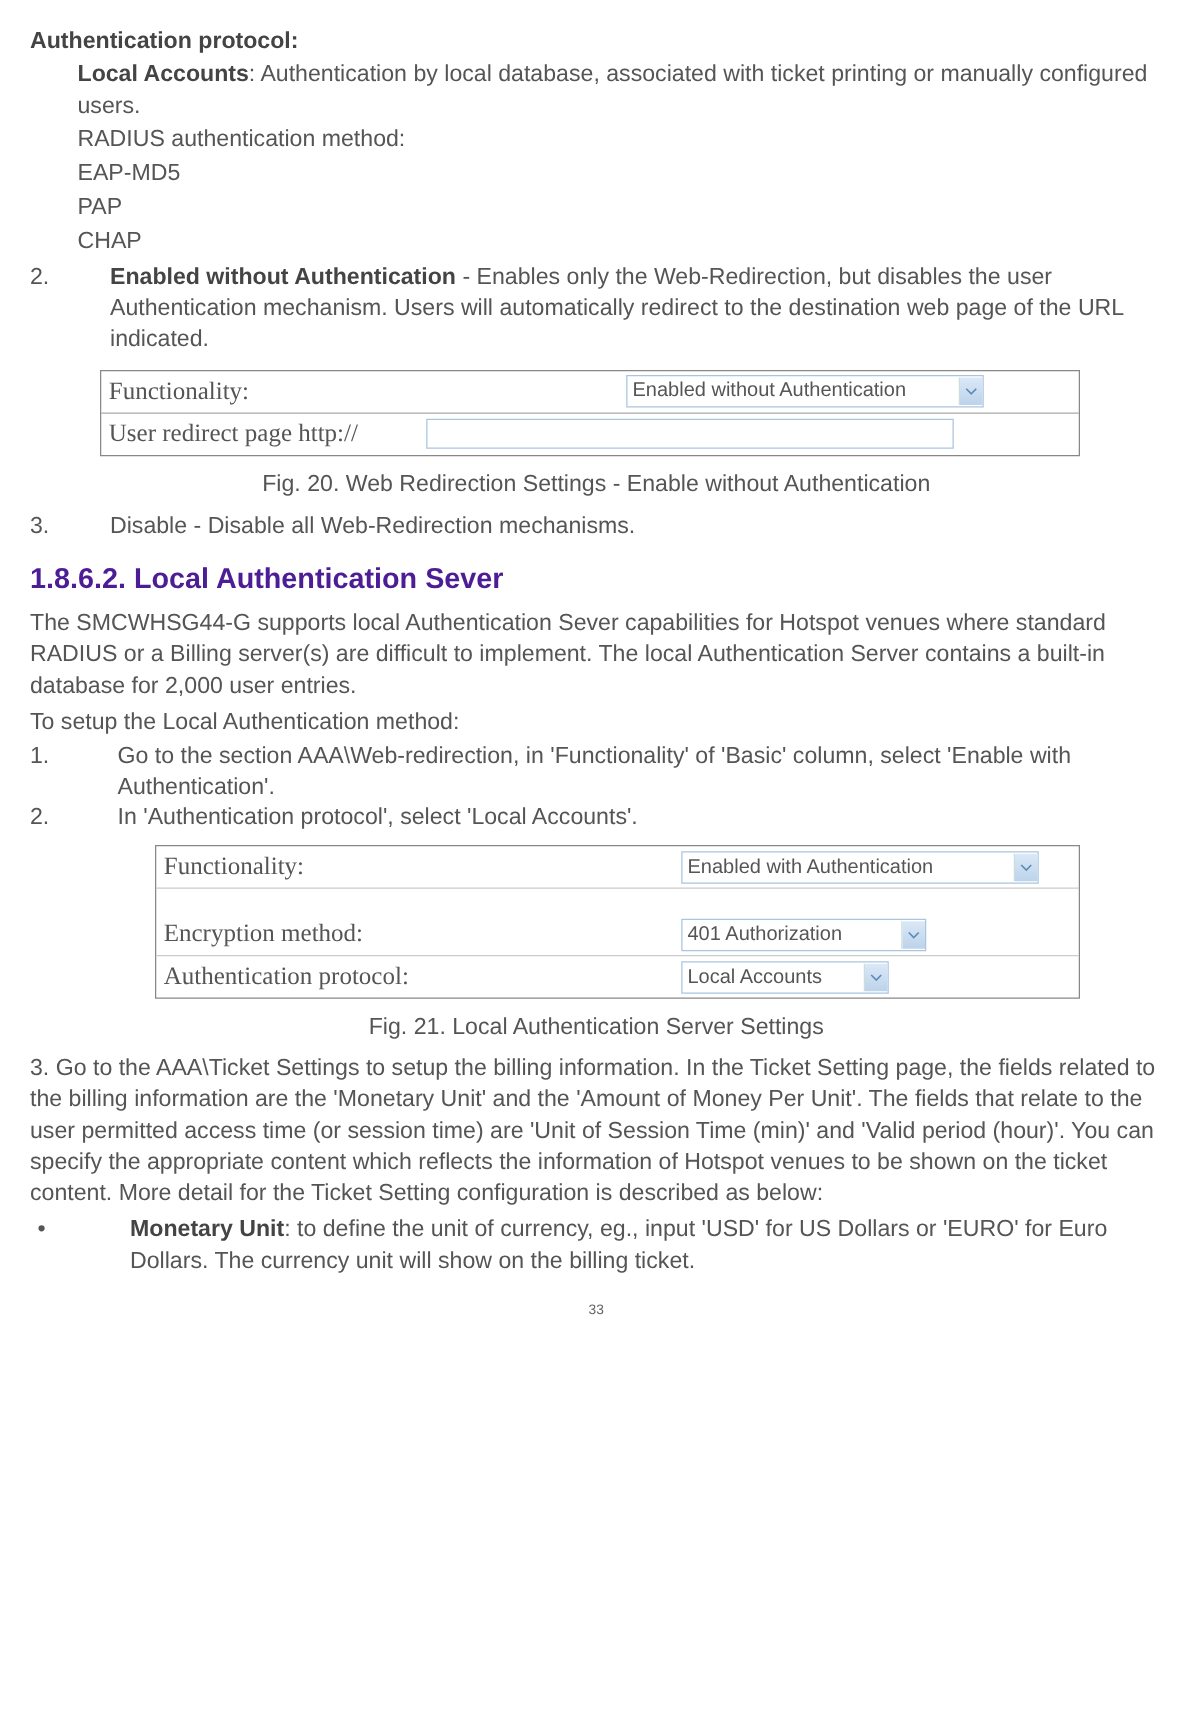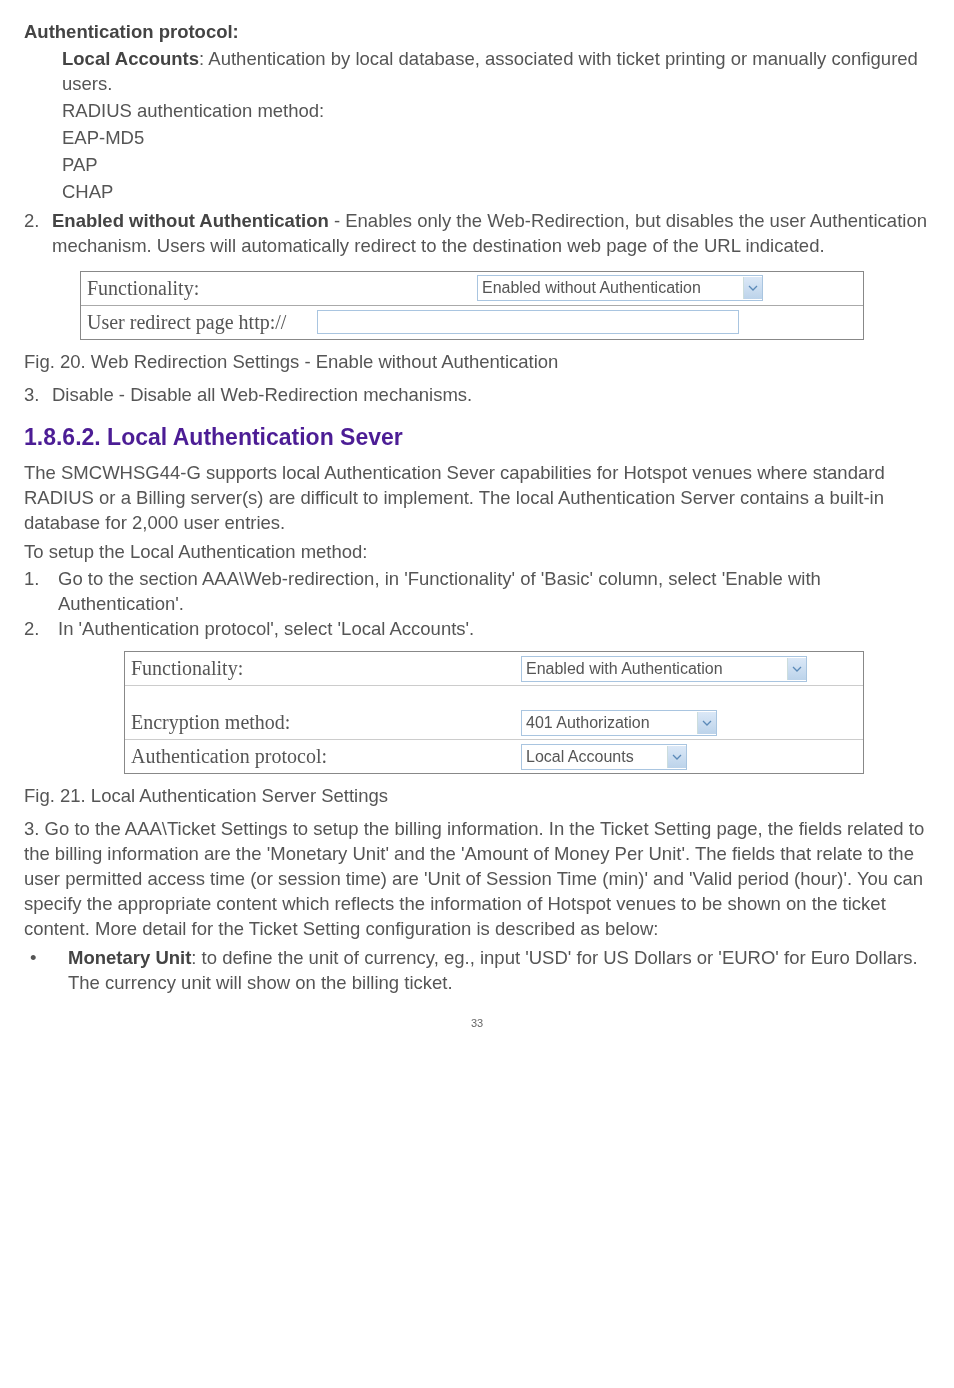--- a/index.html
+++ b/index.html
@@ -12,28 +12,29 @@
     box-sizing: border-box;
     font-size: 18.5px;
     line-height: 1.35;
   }
   .bold { font-weight: bold; color: #444; }
   .para { margin: 0 0 2px 0; }
   .indent1 { margin-left: 38px; }
   .indent-neg { margin-left: 0; }
   .list-row { display: flex; }
   .list-num { width: 28px; flex-shrink: 0; }
-  .list-body { flex: 1; }
+  .list-body { flex: 1; margin-left: 36px; }
   .section-title {
     font-weight: bold;
     font-size: 23px;
     color: #4c1d95;
     margin: 14px 0 8px 0;
   }
   .fig-caption {
+    text-align: center;
     margin: 10px 0 8px 0;
   }
   .page-num {
     text-align: center;
     font-size: 11px;
     margin-top: 20px;
     color: #666;
   }
   .figbox {
     border: 1px solid #888;
@@ -49,20 +50,21 @@
     width: 740px;
     box-sizing: border-box;
   }
   .figrow {
     display: flex;
     align-items: center;
     padding: 3px 6px;
     font-family: "Times New Roman", Times, serif;
     font-size: 20px;
     color: #555;
+    gap: 24px;
   }
   .figrow .labelcell { flex: 0 0 390px; }
   .figbox2 .figrow .labelcell { flex: 0 0 390px; }
   .select-look {
     display: inline-flex;
     align-items: center;
     border: 1px solid #a9c5e0;
     background: #fff;
     font-family: Tahoma, Verdana, sans-serif;
     font-size: 16px;

